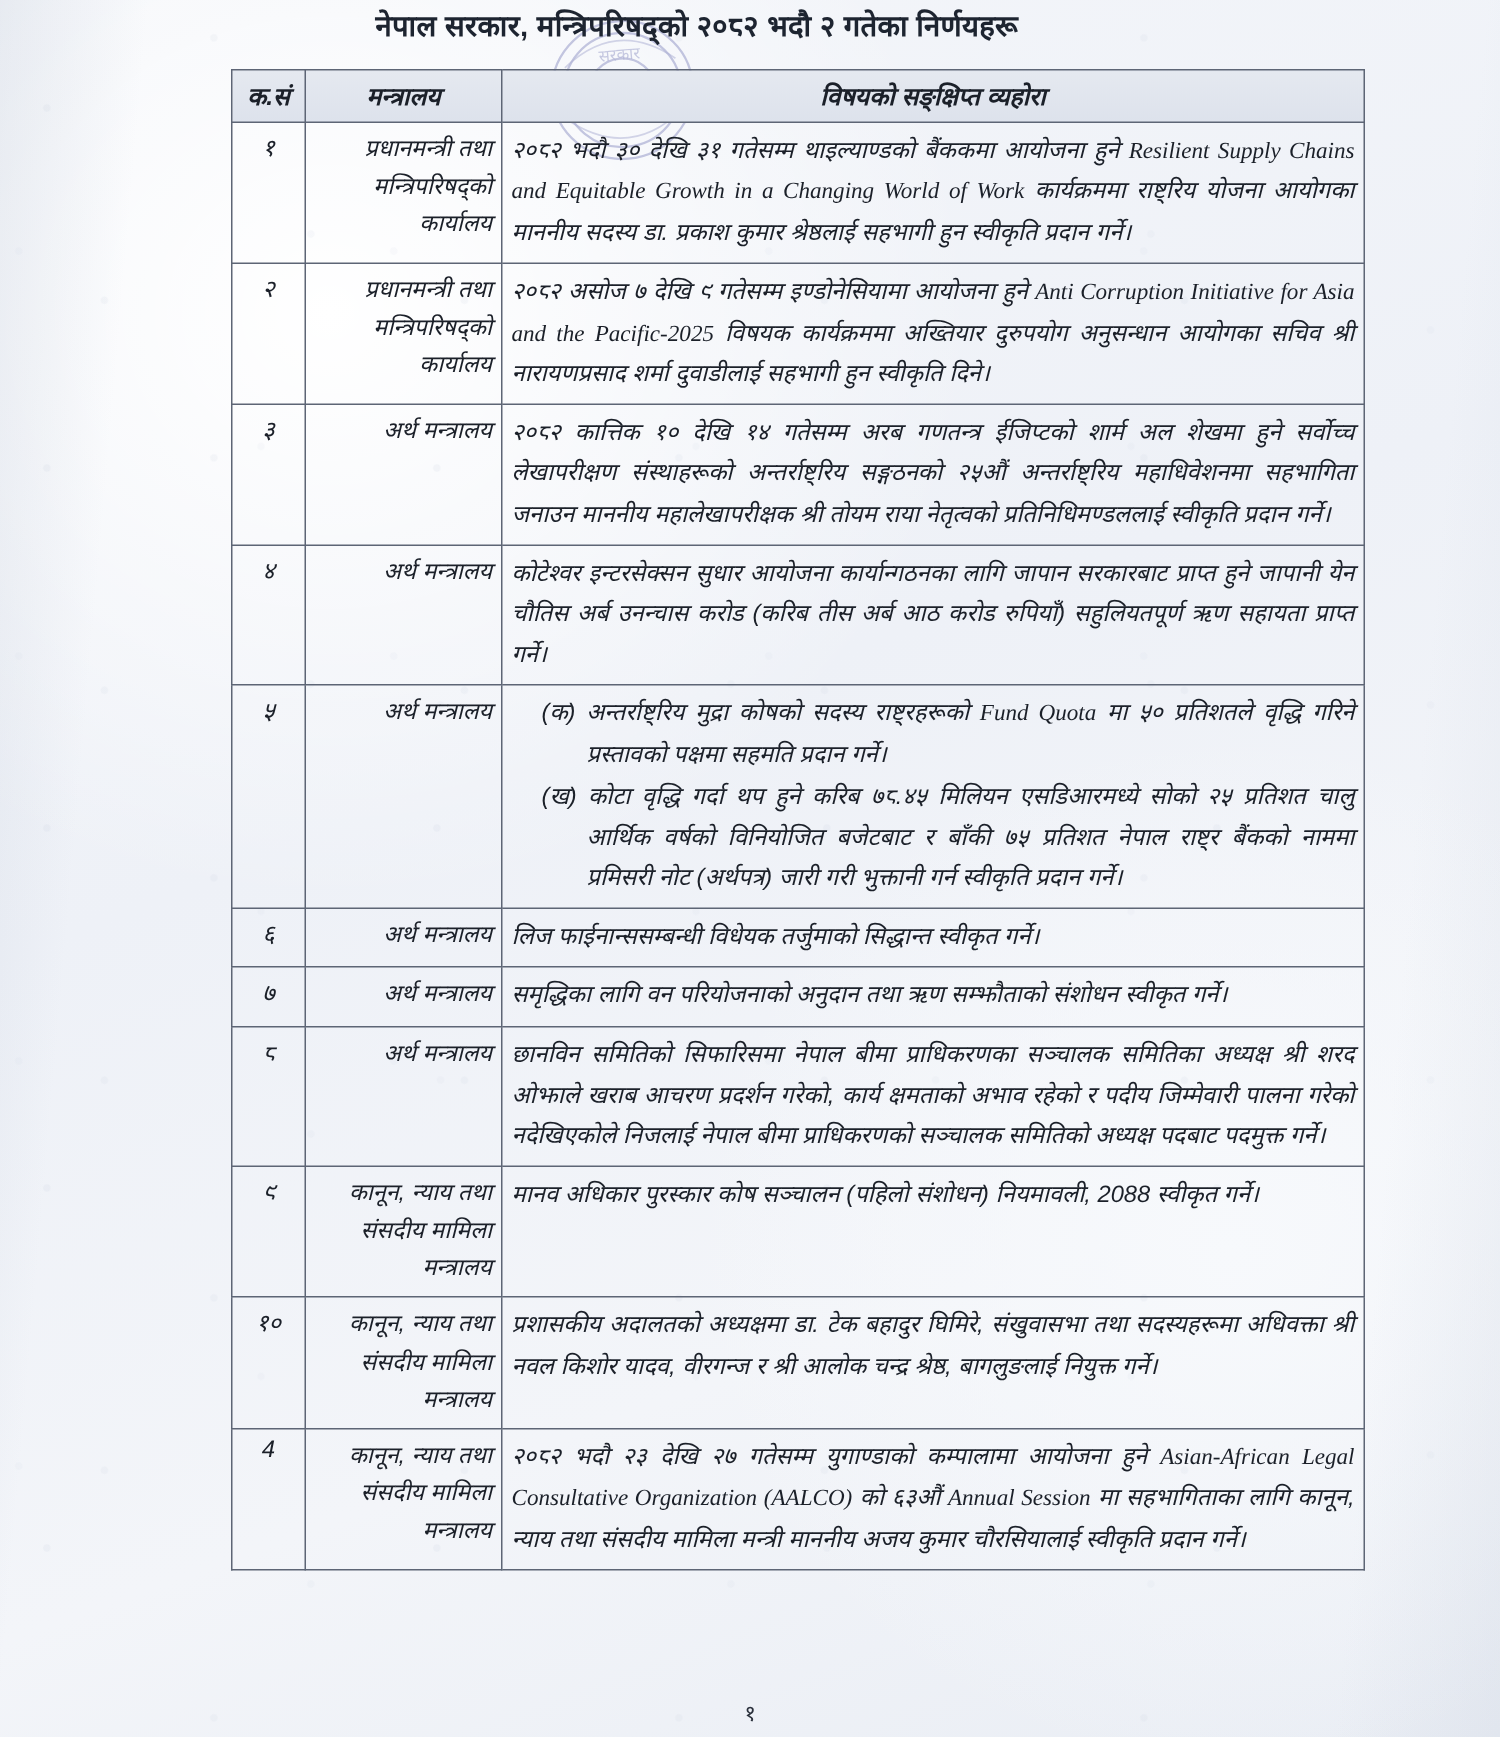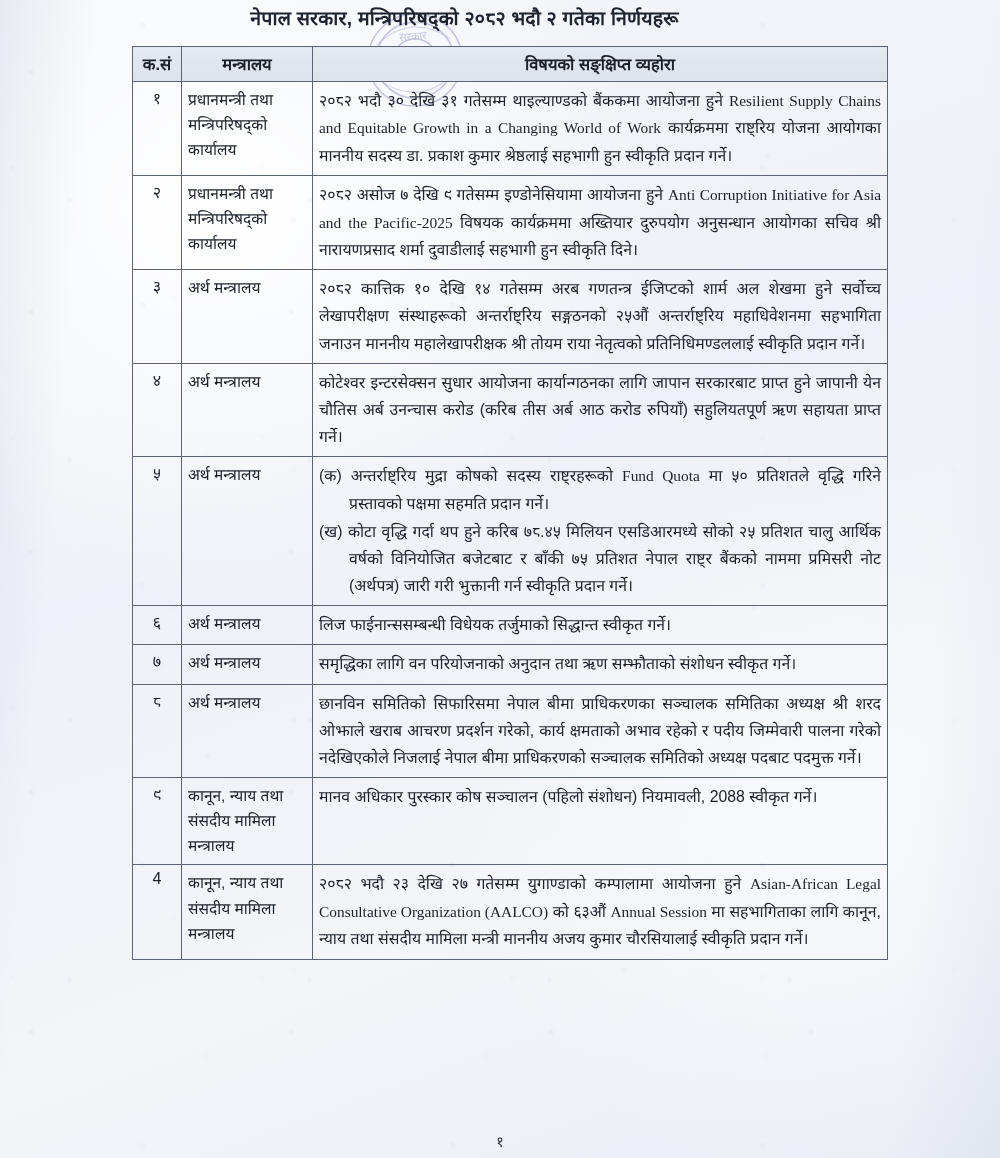--- a/index.html
+++ b/index.html
@@ -72,23 +72,24 @@
     line-height: 1.3;
     color: #1d2430;
     letter-spacing: .2px;
     font-family: "Liberation Sans", "DejaVu Sans", sans-serif;
     font-weight: 600;
   }
 
   
   .tbl-wrap {
     position: absolute;
-    left: 132px;
+    left: 154px;
     top: 46px;
     width: 755px;
+    font-style: italic;
   }
   table.decisions {
     width: 755px;
     border-collapse: collapse;
     table-layout: fixed;
     color: #1b2029;
   }
   table.decisions td, table.decisions th {
     border: 1px solid #5d6575;
     vertical-align: top;
@@ -109,21 +110,21 @@
     vertical-align: middle;
   }
 
   td.sn {
     text-align: center;
     font-size: 16px;
     padding-top: 7px;
     color: #1b2029;
   }
   td.ministry {
-    text-align: left;
+    text-align: right;
     font-size: 15.5px;
     line-height: 1.62;
     padding-top: 7px;
     color: #1b2029;
   }
   td.body {
     text-align: justify;
     text-justify: inter-word;
     font-size: 15.8px;
     line-height: 1.72;
@@ -132,20 +133,21 @@
     padding-left: 7px;
     color: #1b2029;
   }
   td.body p { margin: 0; }
   td.body p + p { margin-top: 1px; }
 
   
   td.body p.sub {
     padding-left: 30px;
     text-indent: -30px;
+    margin-left: 20px;
   }
 
   
   .en {
     font-family: "Liberation Serif", "DejaVu Serif", serif;
     font-size: 15.4px;
   }
 
   .page-number {
     position: absolute;
@@ -258,20 +260,27 @@
             </td>
           </tr>
           <tr>
             <td class="sn">९</td>
             <td class="ministry">कानून, न्याय तथा संसदीय मामिला मन्त्रालय</td>
             <td class="body">
               <p>मानव अधिकार पुरस्कार कोष सञ्चालन (पहिलो संशोधन) नियमावली, 2088 स्वीकृत गर्ने।</p>
             </td>
           </tr>
           <tr>
+            <td class="sn">१०</td>
+            <td class="ministry">कानून, न्याय तथा संसदीय मामिला मन्त्रालय</td>
+            <td class="body">
+              <p>प्रशासकीय अदालतको अध्यक्षमा डा. टेक बहादुर घिमिरे, संखुवासभा तथा सदस्यहरूमा अधिवक्ता श्री नवल किशोर यादव, वीरगन्ज र श्री आलोक चन्द्र श्रेष्ठ, बागलुङलाई नियुक्त गर्ने।</p>
+            </td>
+          </tr>
+          <tr>
             <td class="sn">4</td>
             <td class="ministry">कानून, न्याय तथा संसदीय मामिला मन्त्रालय</td>
             <td class="body">
               <p>२०८२ भदौ २३ देखि २७ गतेसम्म युगाण्डाको कम्पालामा आयोजना हुने <span class="en">Asian-African Legal Consultative Organization (AALCO)</span> को ६३औं <span class="en">Annual Session</span> मा सहभागिताका लागि कानून, न्याय तथा संसदीय मामिला मन्त्री माननीय अजय कुमार चौरसियालाई स्वीकृति प्रदान गर्ने।</p>
             </td>
           </tr>
         </tbody>
     </table>
   </div>
 

